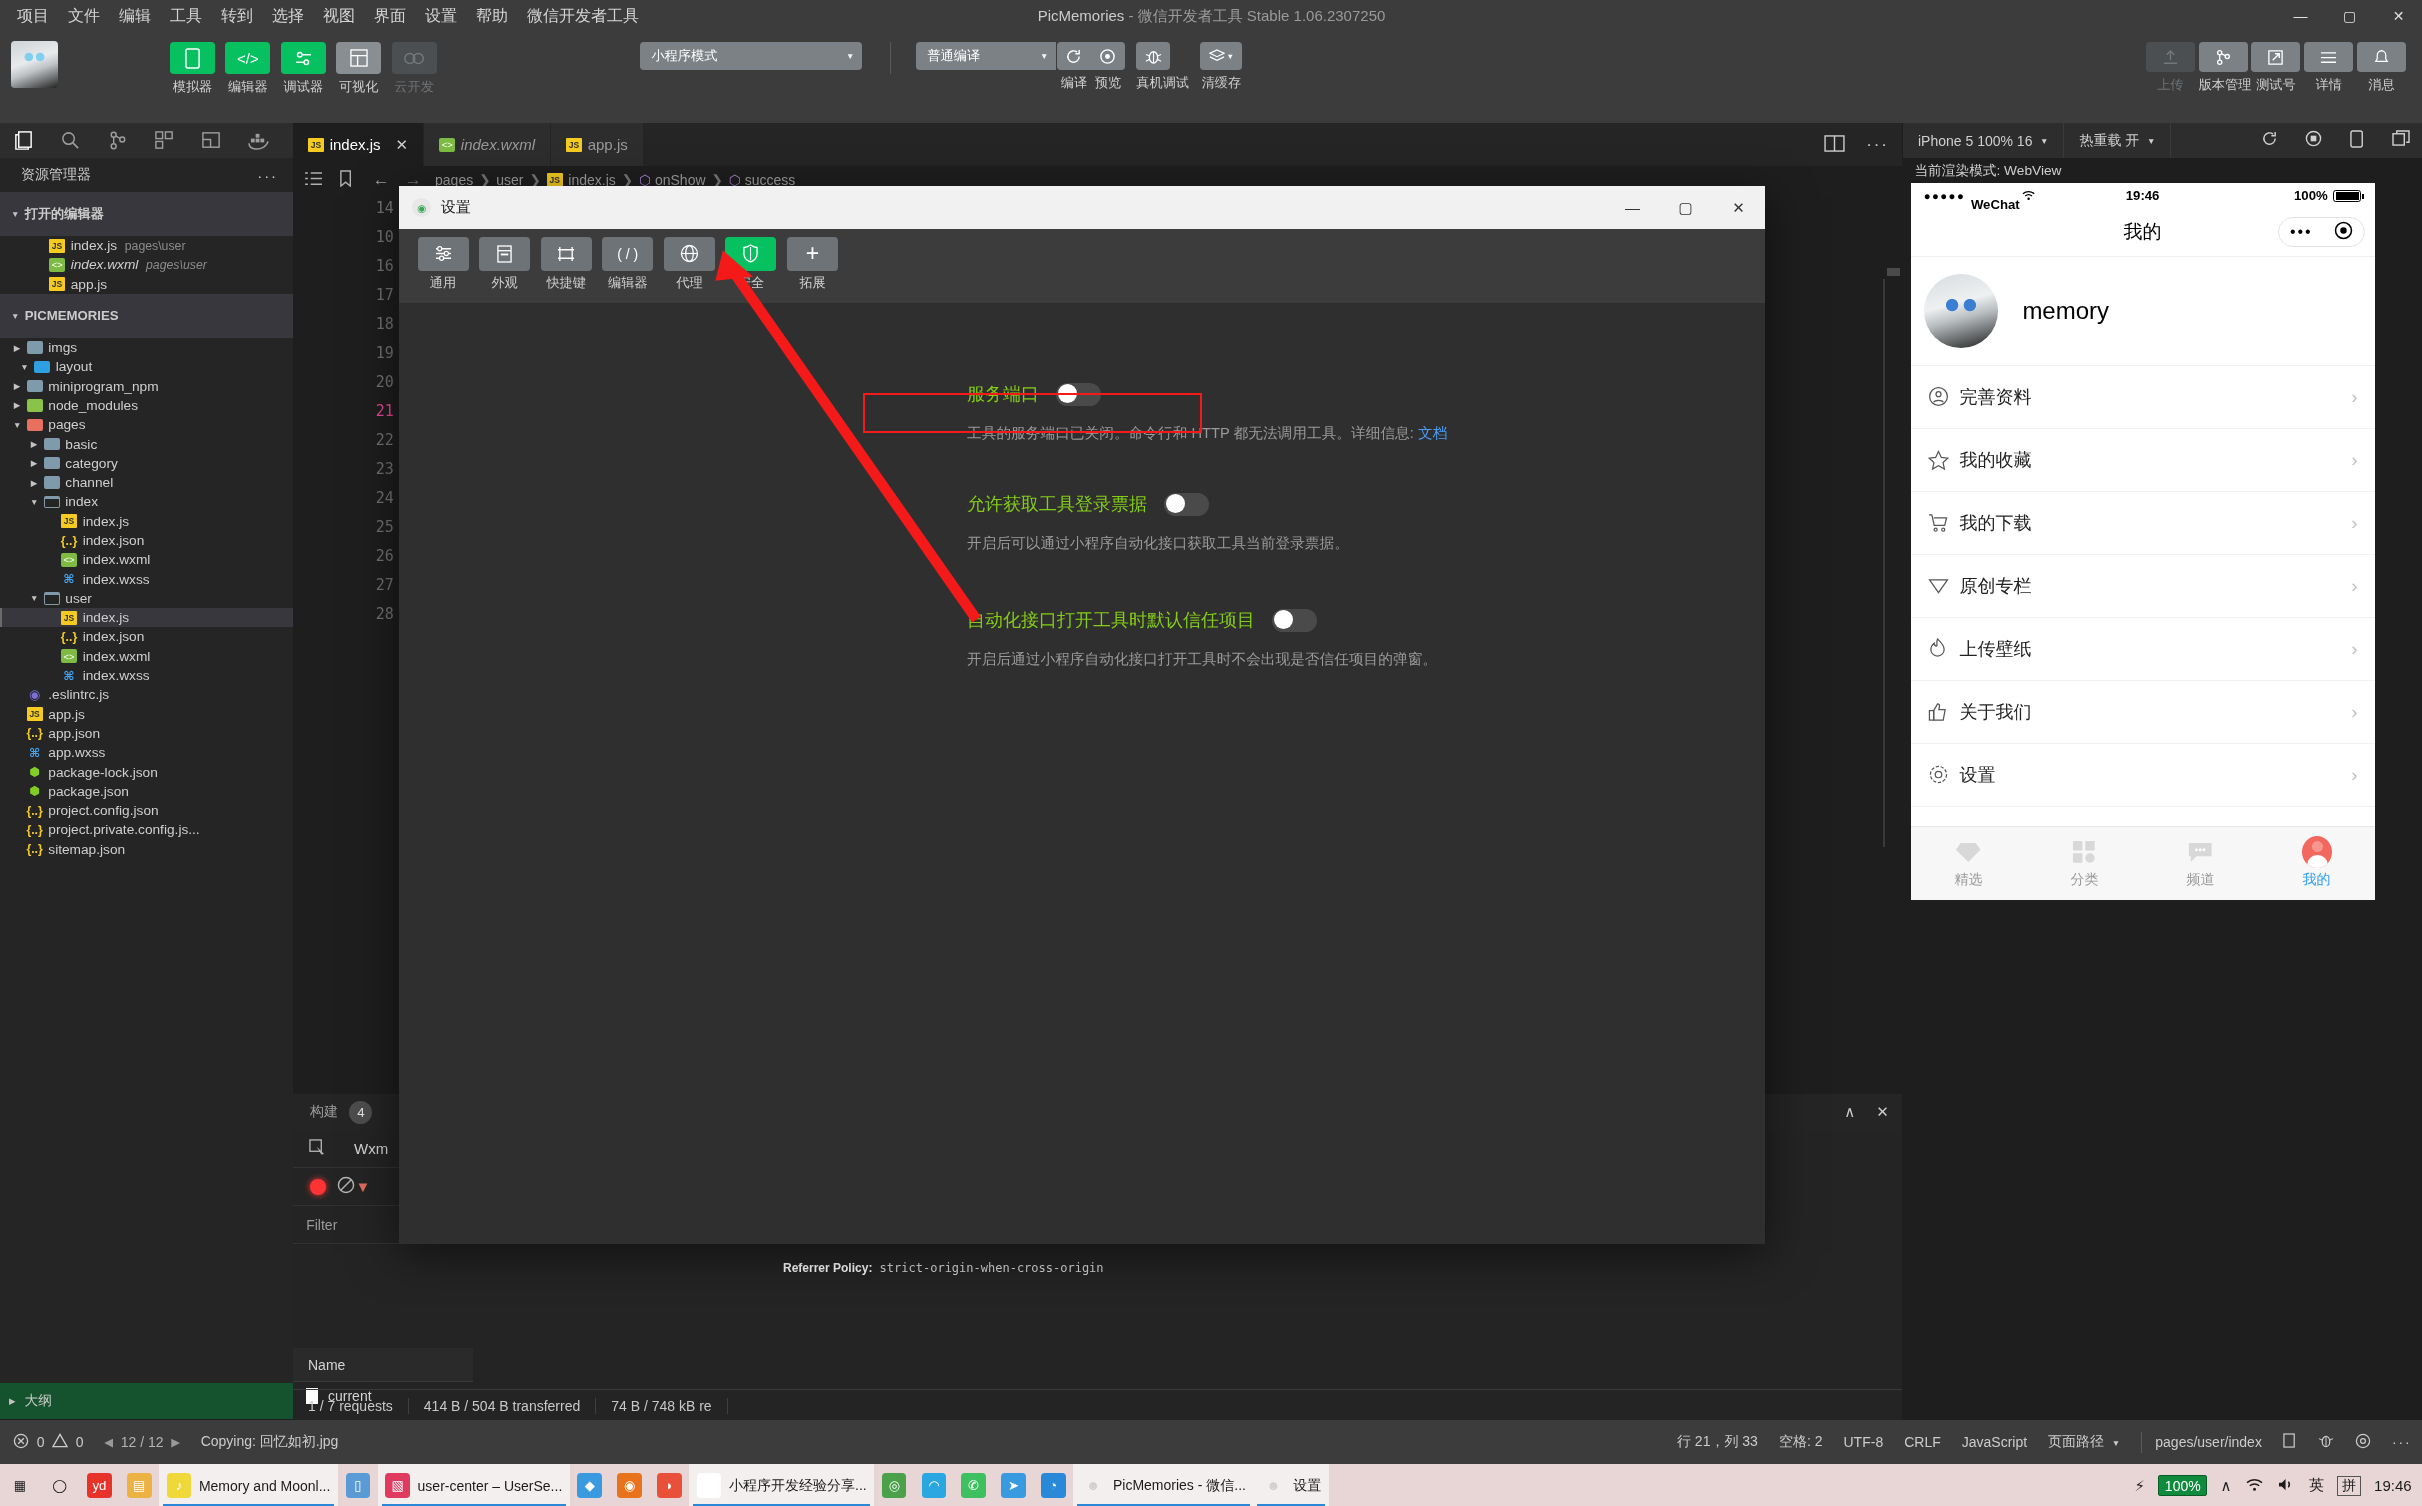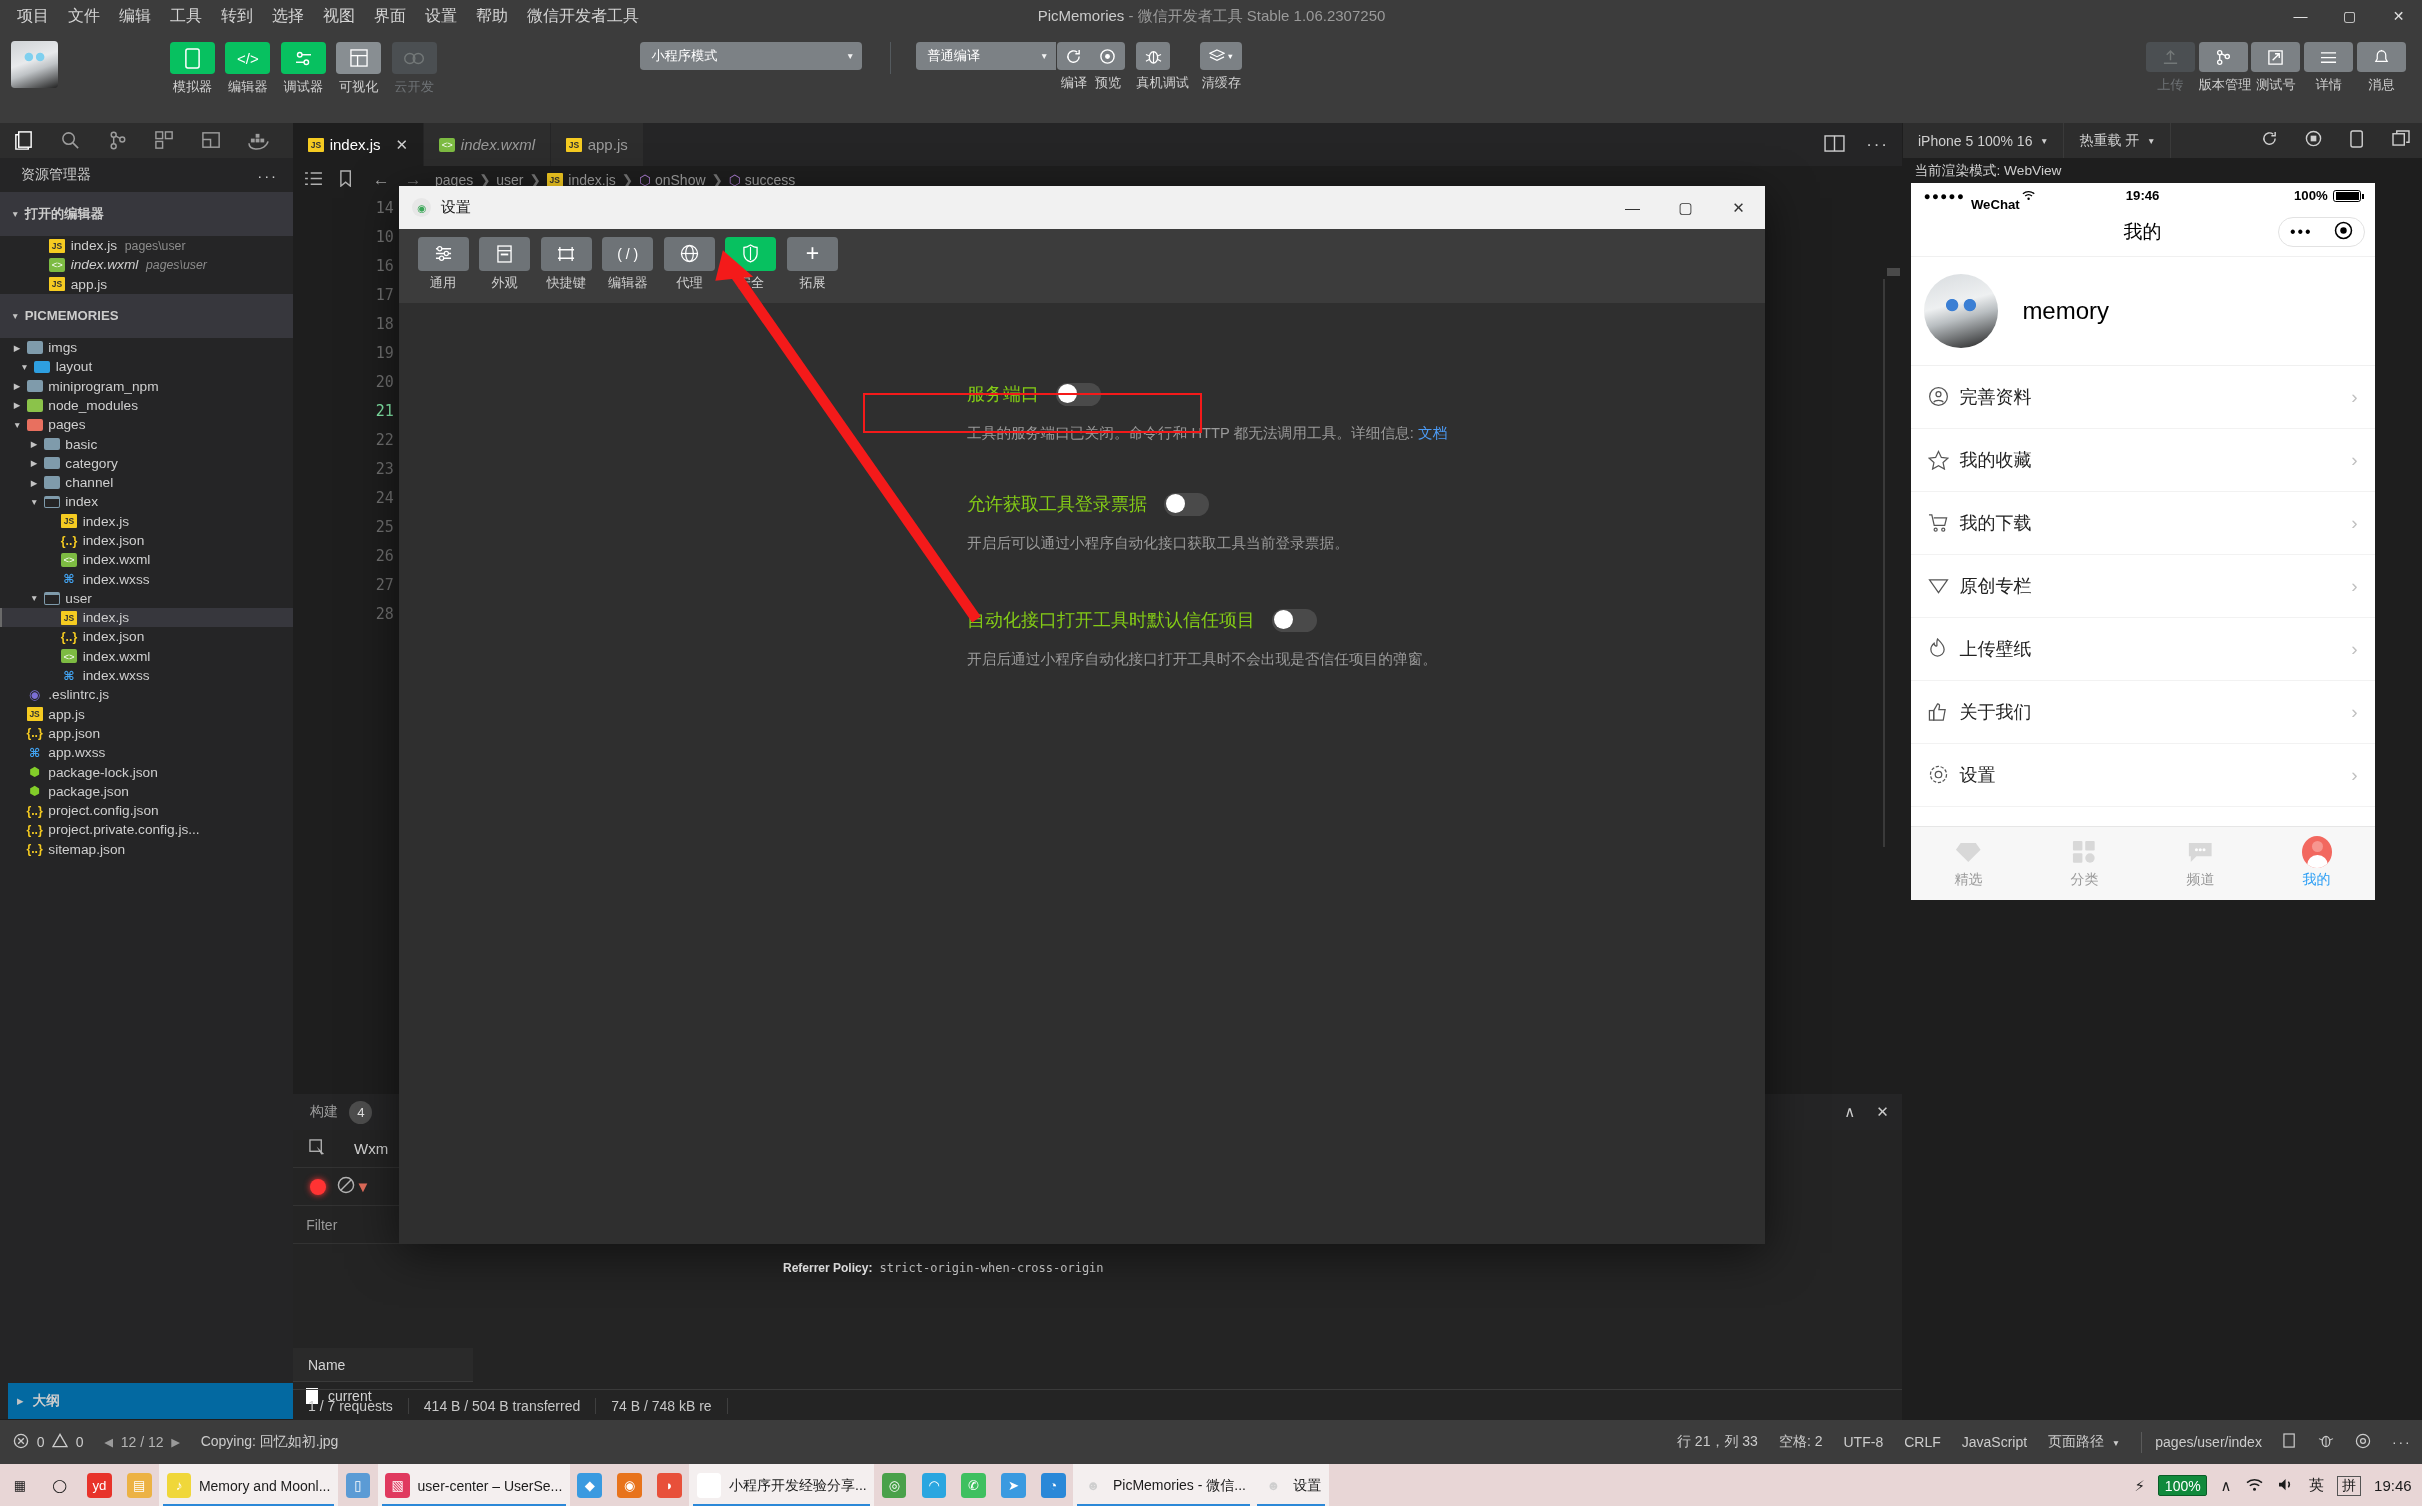--- a/index.html
+++ b/index.html
@@ -130,22 +130,22 @@
   .fold { width: 16px; height: 12.3px; margin-right: 5.7px; border-radius: 1.9px; flex: none; background: #7f9bab; }
   .fold.blue { background: #2e9fe0; }
   .fold.green { background: #8bc34a; }
   .fold.red { background: #e8705f; }
   .fold.open {
     background: none; border: 1.9px solid #7f9bab; border-top-width: 3.8px; border-radius: 1.9px;
   }
   .sub { color: #8c8c8c; font-size: 12.3px; margin-left: 7.6px; }
   .ital { font-style: italic; }
   .outline-bar {
-    position: absolute; left: 8px; bottom: 0; width: 293px; height: 36px;
-    background: #0369a1; display: flex; align-items: center; color: #cccccc; font-size: 13.7px; font-weight: bold;
+    position: absolute; left: 0; bottom: 0; width: 293px; height: 36px;
+    background: #14532d; display: flex; align-items: center; color: #cccccc; font-size: 13.7px;
   }
 
   
   .editor-wrap { position: absolute; left: 293px; top: 123px; width: 1609px; height: 1297px; background: #1e1e1e; }
   .tabsbar { height: 43px; background: #252526; display: flex; align-items: stretch; position: relative; }
   .tab {
     display: flex; align-items: center; padding: 0 15px; background: #2d2d2d;
     color: #9a9a9a; font-size: 15px; border-right: 0.9px solid #252526; white-space: nowrap;
   }
   .tab.active { background: #1e1e1e; color: #ffffff; }
@@ -160,21 +160,21 @@
   .breadcrumb .bi { margin: 0 3.8px; }
   .breadcrumb .sepq { color: #777; margin: 0 5.7px; }
   .breadcrumb .sym { color: #b180d7; margin-right: 3.8px; }
 
   .code { position: relative; height: 1226px; background: #1e1e1e; overflow: hidden; }
   .gutter { position: absolute; left: 0; top: 0; width: 114px; }
   .gln {
     height: 29px; line-height: 29px; text-align: right; padding-right: 13.2px;
     color: #737373; font-size: 15px; font-family: "DejaVu Sans Mono", monospace;
   }
-  .gln.cur { color: #86efac; }
+  .gln.cur { color: #ec4899; }
   .minimap { position: absolute; right: 17px; top: 85px; width: 1.9px; height: 568px; background: #3a3a3a; }
   .scrollthumb { position: absolute; right: 1.9px; top: 74px; width: 13.2px; height: 7.6px; background: #4a4a4a; }
 
   
   .panel { position: absolute; left: 293px; bottom: 87px; width: 1609px; height: 326px; background: #252526; }
   .panel-tabs { height: 36px; display: flex; align-items: center; position: relative; background: #252526; padding-left: 17px; }
   .panel-tabs .pt { color: #9d9d9d; font-size: 14px; margin-right: 11.4px; }
   .badge {
     display: inline-flex; align-items: center; justify-content: center; min-width: 23px; height: 23px;
     border-radius: 11.4px; background: #4d4d4d; color: #e6e6e6; font-size: 13.2px; padding: 0 6.6px;

